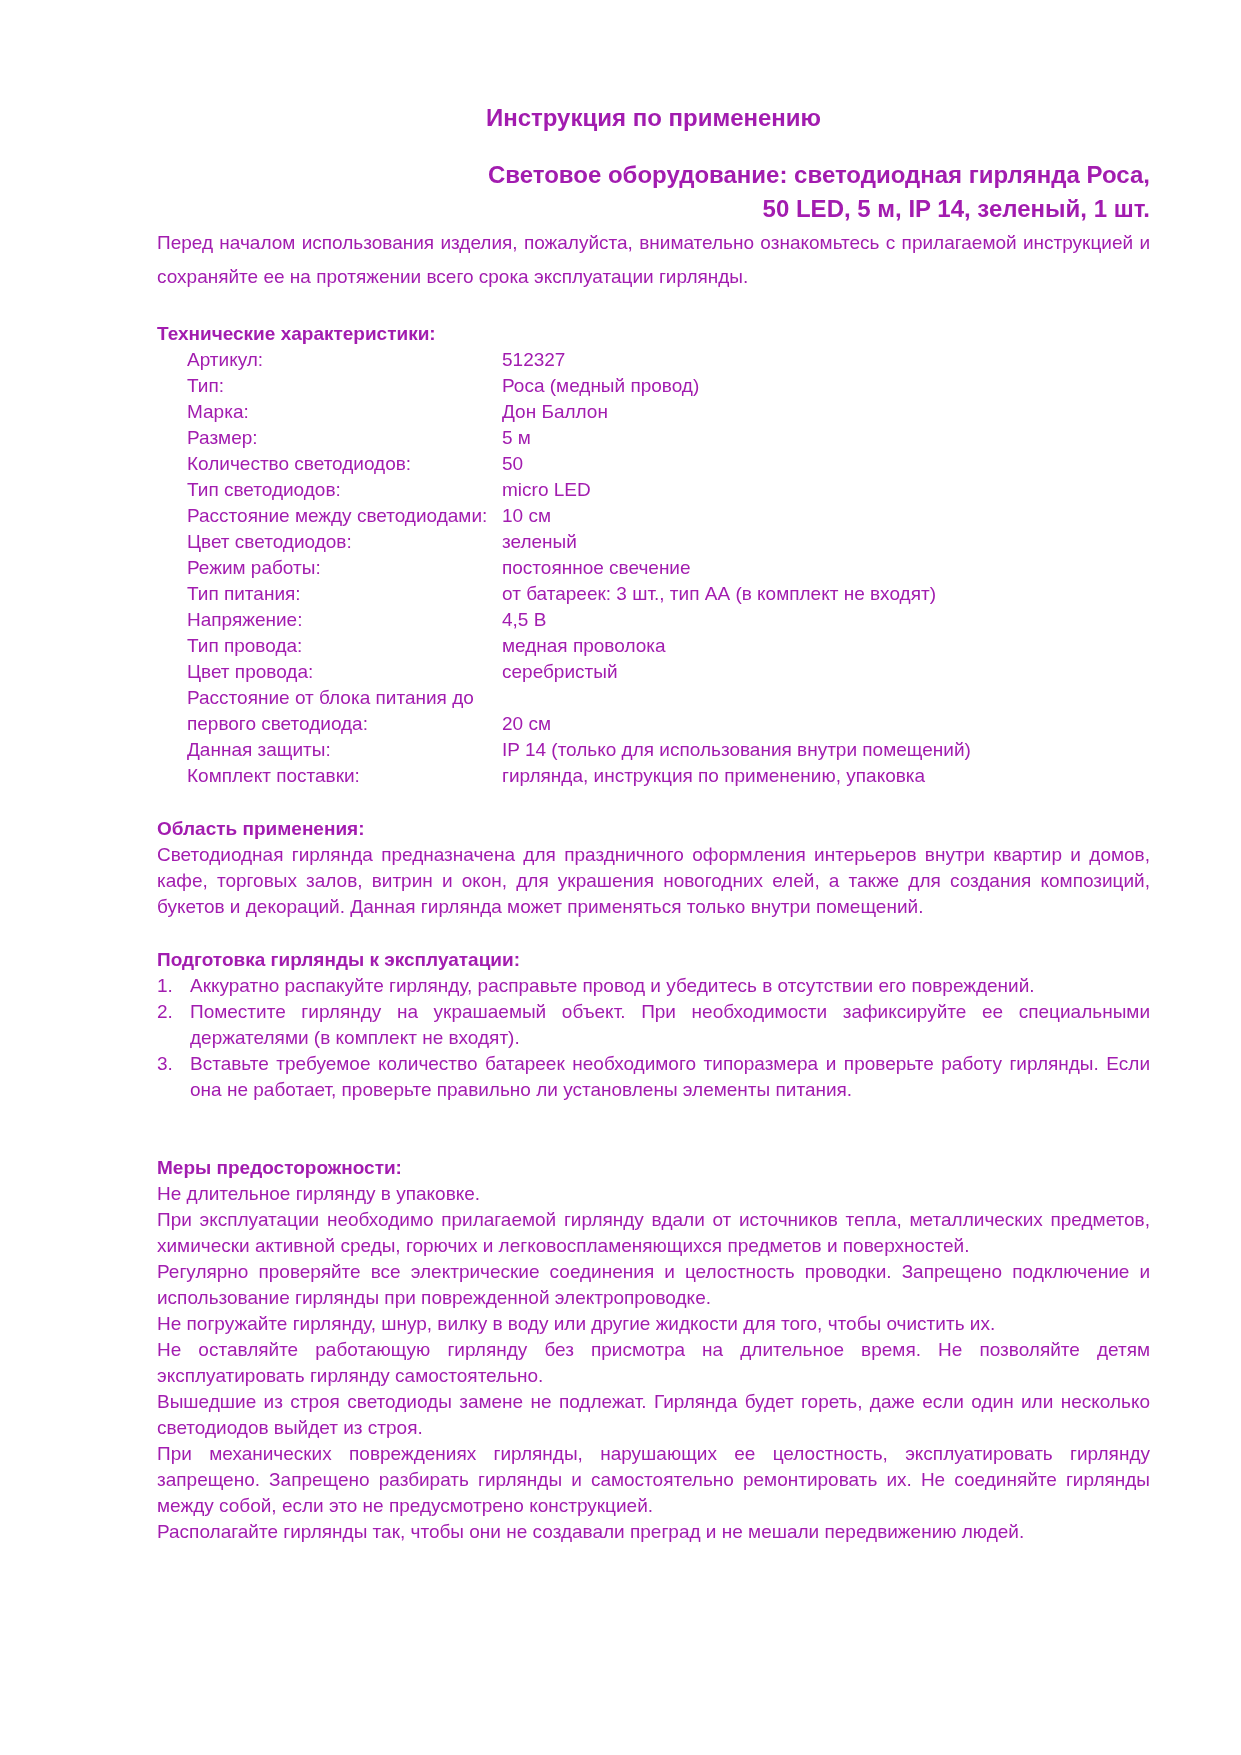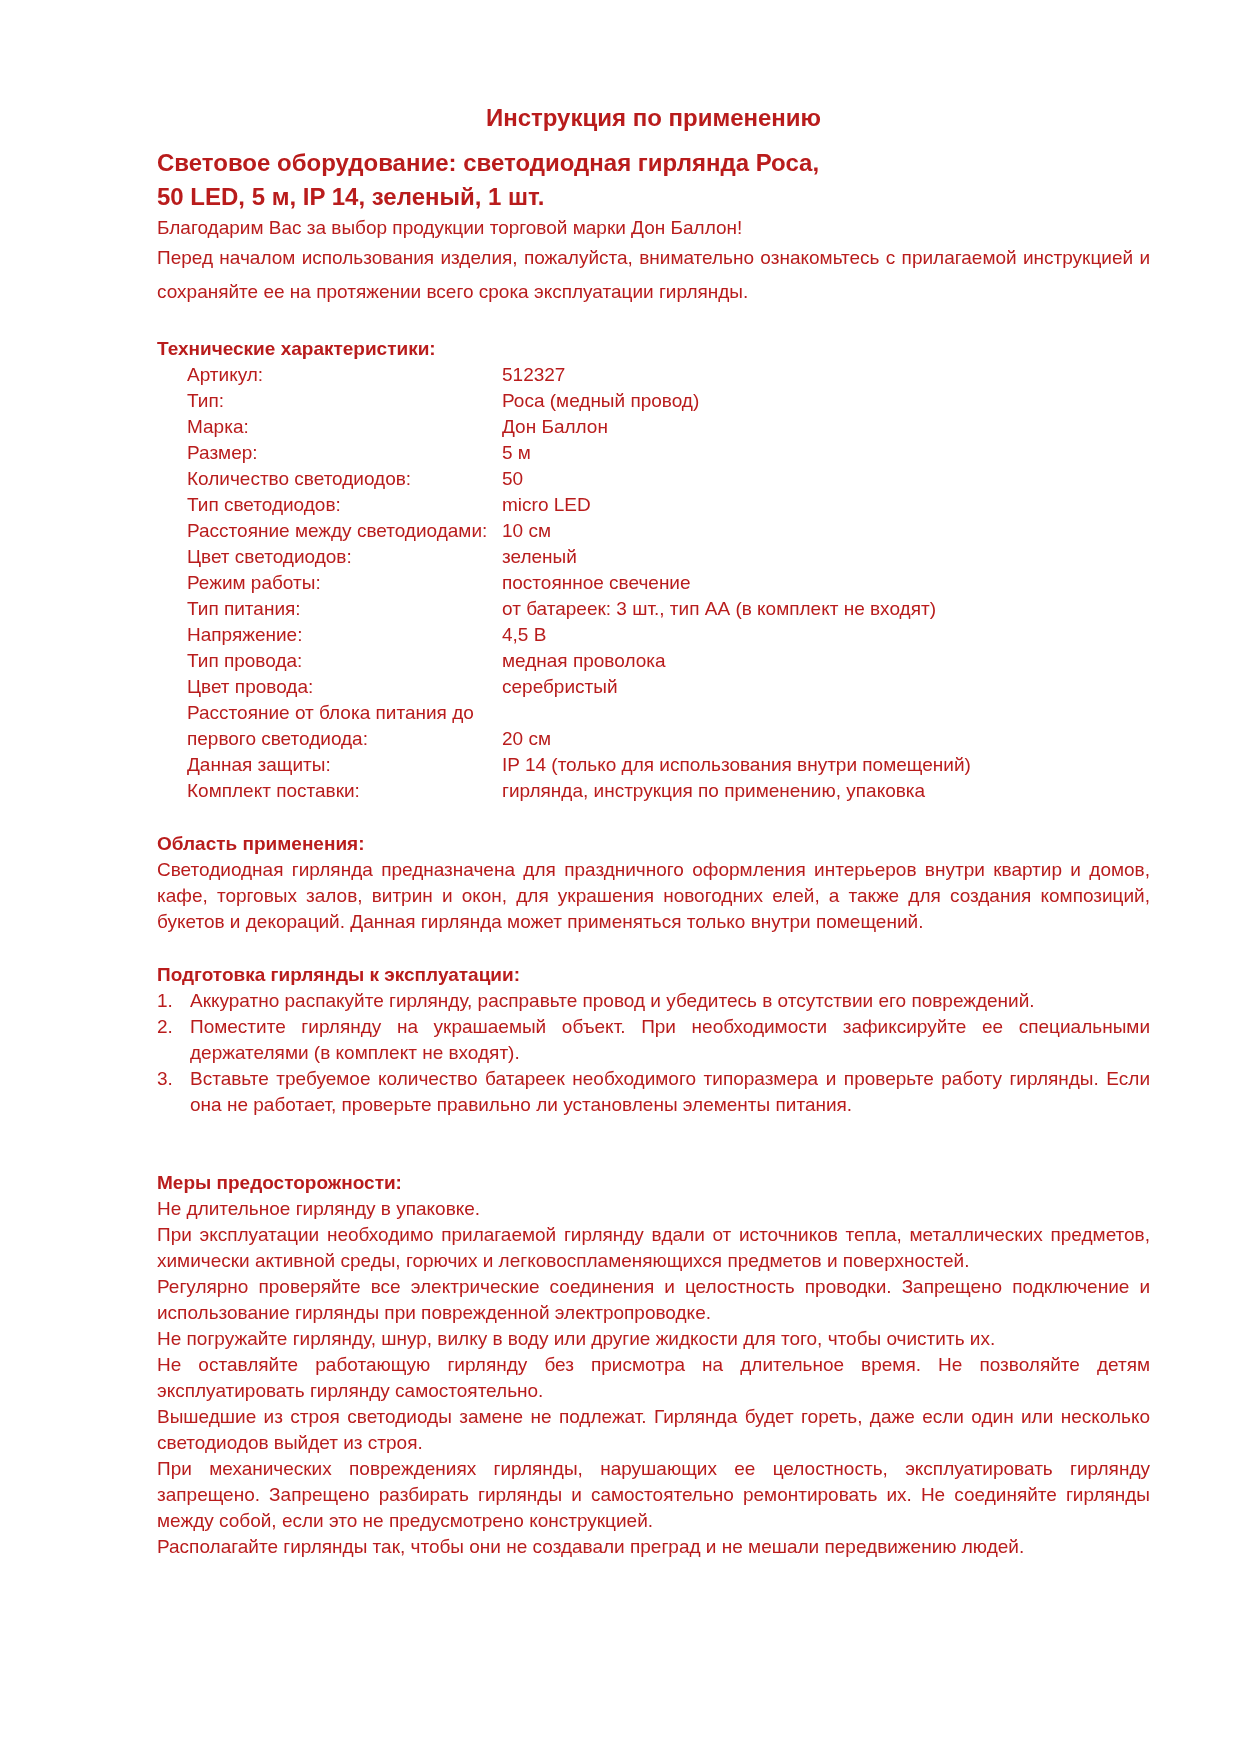--- a/index.html
+++ b/index.html
@@ -7,38 +7,38 @@
     padding: 0;
     background: #ffffff;
   }
   .page {
     position: relative;
     width: 1241px;
     height: 1755px;
     box-sizing: border-box;
     margin: 0 auto;
     background: #ffffff;
-    color: #b91c1c;
+    color: #a21caf;
     font-family: "Liberation Sans", "DejaVu Sans", sans-serif;
     font-size: 19px;
     padding: 104px 91px 40px 157px;
     overflow: hidden;
   }
   .doc-title {
     font-size: 24px;
     font-weight: bold;
     text-align: center;
     line-height: 28px;
   }
   .doc-subtitle {
     font-size: 24px;
     font-weight: bold;
-    text-align: left;
+    text-align: right;
     line-height: 34px;
-    margin-top: 14px;
+    margin-top: 26px;
   }
   .para {
     line-height: 34px;
     text-align: justify;
   }
   .thanks { margin-top: 24px; line-height: 27px; }
   .intro  { margin-top: 27px; }
   .section-heading {
     font-weight: bold;
     line-height: 26px;
@@ -95,21 +95,20 @@
 
 <div class="page">
 
   <div class="doc-title">Инструкция по применению</div>
 
   <div class="doc-subtitle">
     <div>Световое оборудование: светодиодная гирлянда Роса,</div>
     <div>50 LED, 5 м, IP 14, зеленый, 1 шт.</div>
   </div>
 
-  <p class="para thanks m0">Благодарим Вас за выбор продукции торговой марки Дон Баллон!</p>
 
   <p class="para intro m0">Перед началом использования изделия, пожалуйста, внимательно ознакомьтесь с прилагаемой инструкцией и сохраняйте ее на протяжении всего срока эксплуатации гирлянды.</p>
 
   <div class="section-heading">Технические характеристики:</div>
 
   <div class="spec-table" id="spec-table-body">
       <div class="spec-row">
         <div class="spec-label">Артикул:</div>
         <div class="spec-value">512327</div>
       </div>

